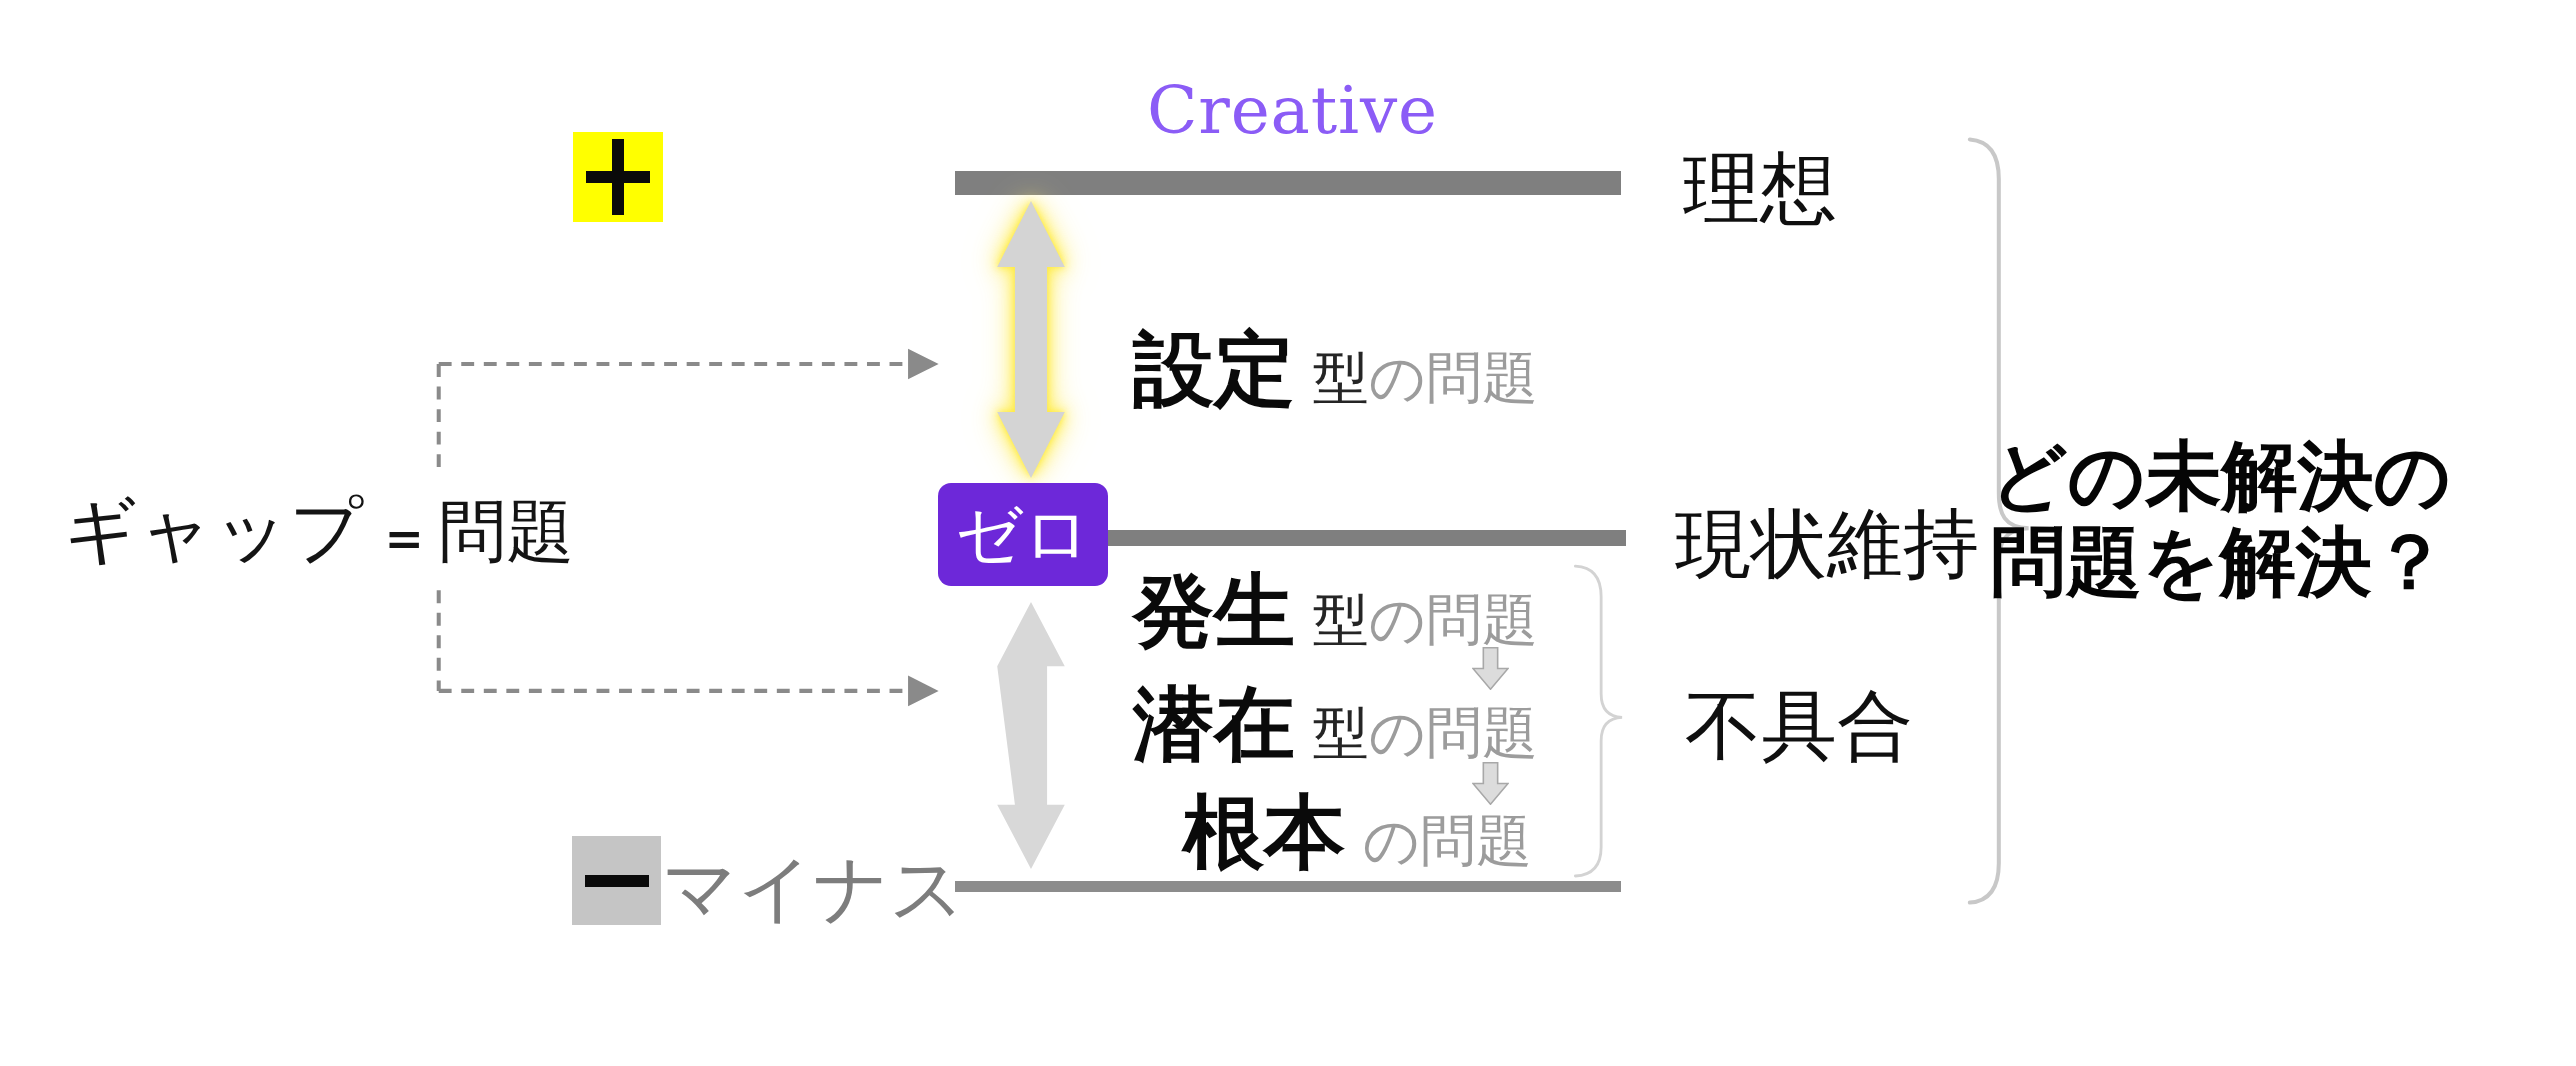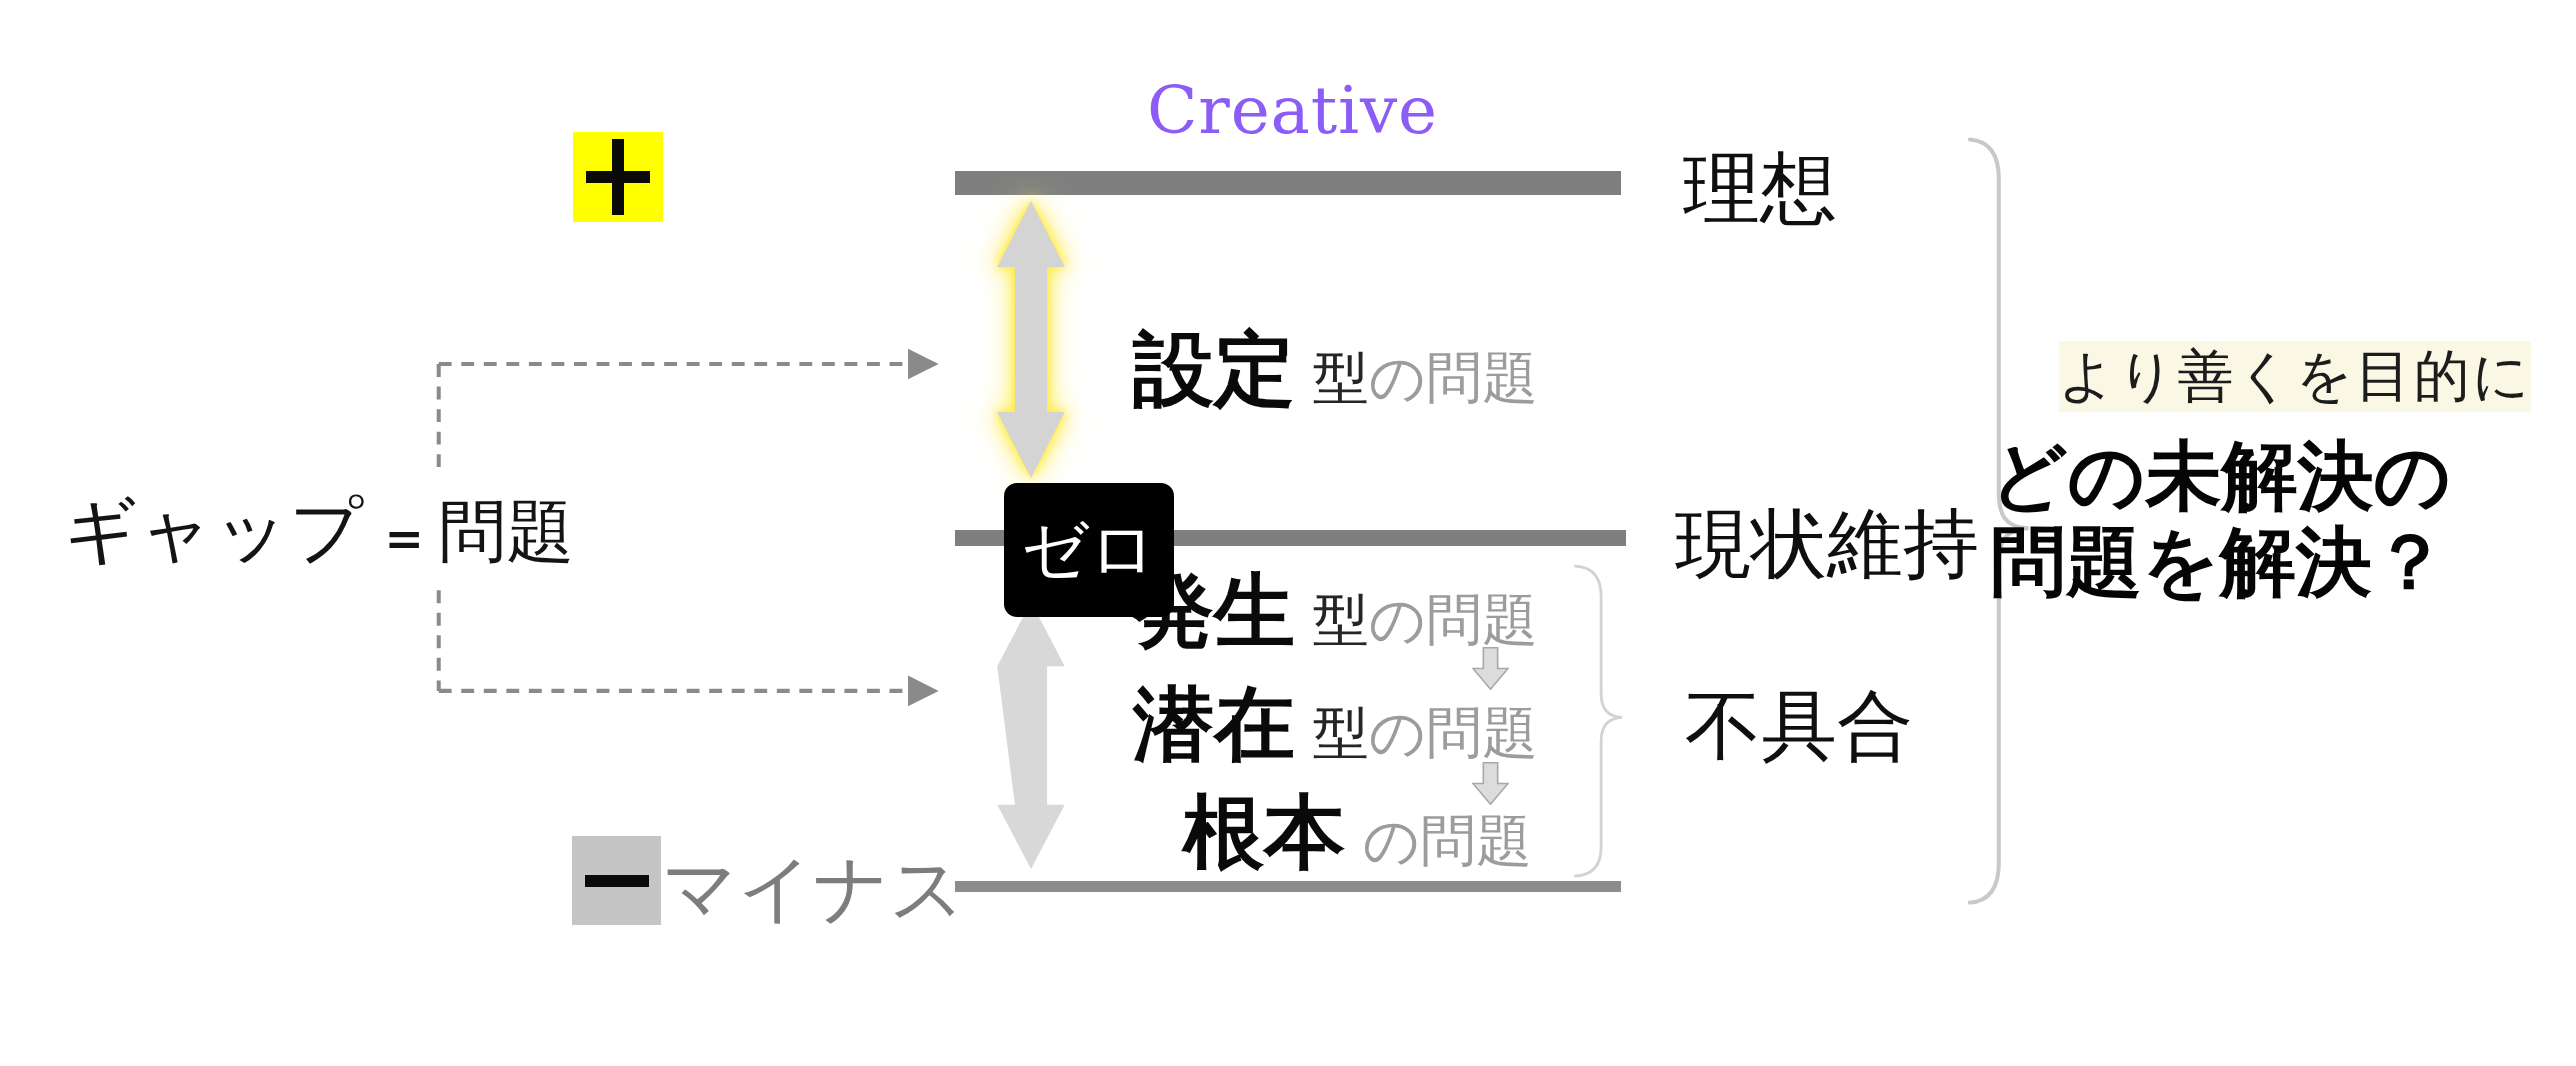--- a/index.html
+++ b/index.html
@@ -25,21 +25,21 @@
   #plus-label{left:712px;top:130px;font-size:77px;color:#848484;letter-spacing:4.8px;}
   #minus-label{left:662px;top:840px;font-size:74px;color:#7d7d7d;letter-spacing:0px;}
   #creative-label{left:1147px;top:72px;font-size:66px;color:#8b5cf6;letter-spacing:0.8px;}
 
   .level-label{position:absolute;z-index:2;font-size:77px;color:#0f0f0f;white-space:nowrap;margin-left:28px;}
   #ideal-label{left:1655px;top:138px;}
   #statusquo-label{left:1647px;top:494px;font-size:76px;}
   #defect-label{left:1657px;top:676px;font-size:76px;}
 
   
-  #zero-box{left:1004px;top:483px;width:170px;height:134px;background:#000000;border-radius:13px;
+  #zero-box{left:938px;top:483px;width:170px;height:103px;background:#6d28d9;border-radius:13px;
     z-index:3;display:flex;align-items:center;justify-content:center;}
   #zero-box .zero-text{color:#ffffff;font-size:66px;line-height:1;}
 
   
   #gap-line{left:64px;top:483px;display:flex;align-items:baseline;z-index:2;white-space:nowrap;color:#141414;}
   #gap-line .gap-word{font-size:72px;letter-spacing:1.6px;}
   #gap-line .gap-eq{font-size:47px;font-weight:bold;margin:0 14.5px 0 19.3px;}
   #gap-line .gap-problem{font-size:68px;font-weight:normal;}
 
   
@@ -153,22 +153,19 @@
   </svg>
   <svg class="small-down-arrow" id="down-arrow-2" width="37" height="43" viewBox="0 0 46 54">
     <polygon points="14,1 32,1 32,27 45,27 23,53 1,27 14,27" fill="#dcdcdc" stroke="#a8a8a8" stroke-width="2"></polygon>
   </svg>
 
   <div class="abs" id="minus-box">
     <span class="sign-h"></span>
   </div>
   <div class="axis-label" id="minus-label">マイナス</div>
 
-  <div class="abs" id="purpose-highlight">
-    <span>より善くを目的に</span>
-  </div>
   <div class="abs" id="purpose-question">
     <div>どの未解決の</div>
     <div>問題を解決？</div>
   </div>
 
 </div>
 
 
 </body></html>

